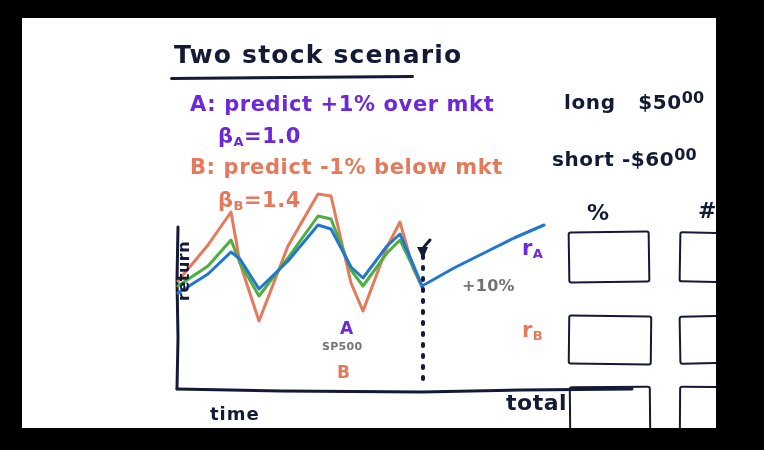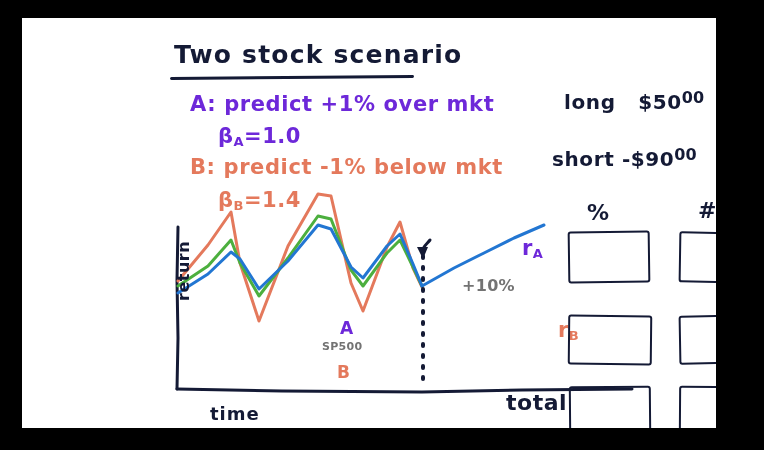--- a/index.html
+++ b/index.html
@@ -44,21 +44,21 @@
   .sup{font-size:16px;vertical-align:6px;letter-spacing:0;}
 
   
   #long-note{left:542px;top:70px;font-size:20px;letter-spacing:0.6px;}
   #short-note{left:530px;top:127px;font-size:20px;letter-spacing:0.6px;}
 
   
   #hdr-pct{left:565px;top:182px;font-size:22px;}
   #hdr-dollar{left:676px;top:180px;font-size:22px;}
   #lbl-ra{left:500px;top:218px;font-size:21px;}
-  #lbl-rb{left:500px;top:300px;font-size:21px;margin-left:36px;}
+  #lbl-rb{left:500px;top:300px;font-size:21px;}
   #lbl-total{left:484px;top:372px;font-size:22px;}
 
   .cell{
     position:absolute;
     border:2.5px solid #141a35;
     border-radius:3px;
     background:transparent;
   }
 
   
@@ -87,21 +87,21 @@
     <div id="title-rule"></div>
 
     <div class="hand green" id="line-a">A: predict +1% over mkt</div>
     <div class="hand green" id="beta-a"><span>β</span><span class="sub">A</span><span>=1.0</span></div>
 
     <div class="hand coral" id="line-b">B: predict -1% below mkt</div>
     <div class="hand coral" id="beta-b"><span>β</span><span class="sub">B</span><span>=1.4</span></div>
 
     <div class="hand navy" id="long-note"><span>long</span>&nbsp;&nbsp;&nbsp;<span>$50</span><span class="sup">00</span></div>
 
-    <div class="hand navy" id="short-note"><span>short</span>&nbsp;<span>-$90</span><span class="sup">00</span></div>
+    <div class="hand navy" id="short-note"><span>short</span>&nbsp;<span>-$60</span><span class="sup">00</span></div>
 
     <div class="hand navy" id="hdr-pct">%</div>
     <div class="hand navy" id="hdr-dollar">#</div>
 
     <div class="hand green" id="lbl-ra"><span>r</span><span class="sub">A</span></div>
 
     <div class="hand coral" id="lbl-rb"><span>r</span><span class="sub">B</span></div>
 
     <div class="hand navy" id="lbl-total">total</div>
 

